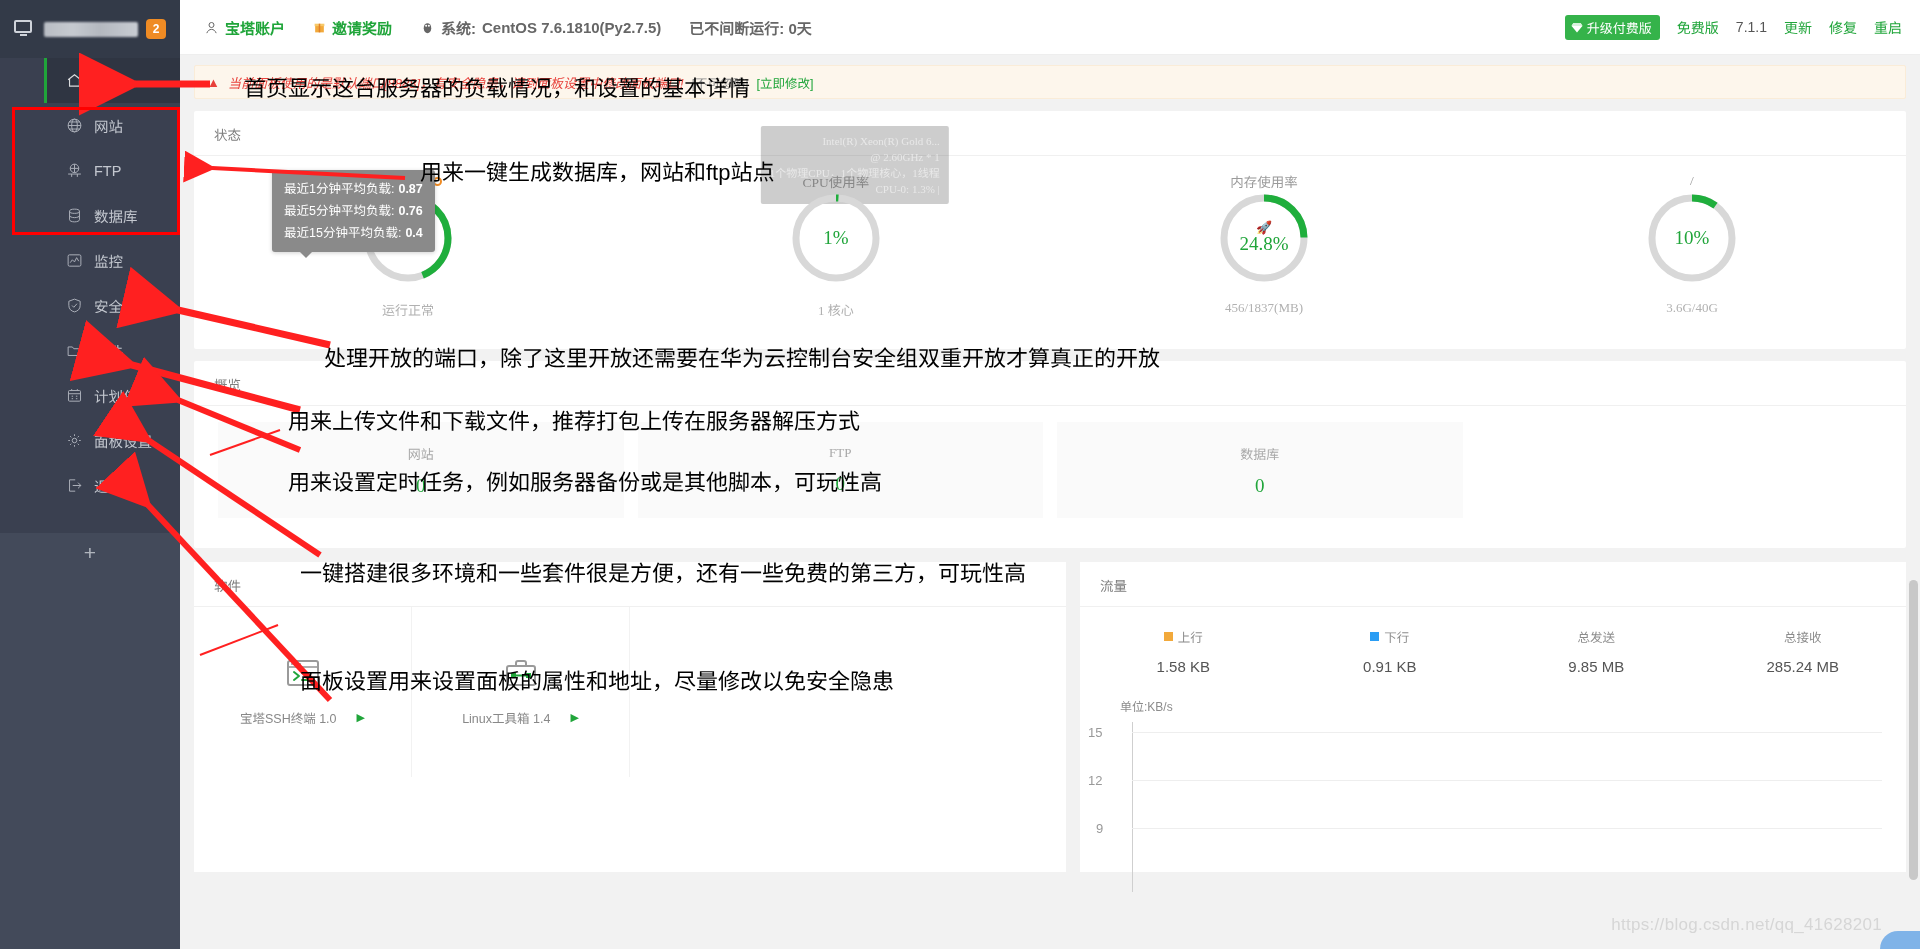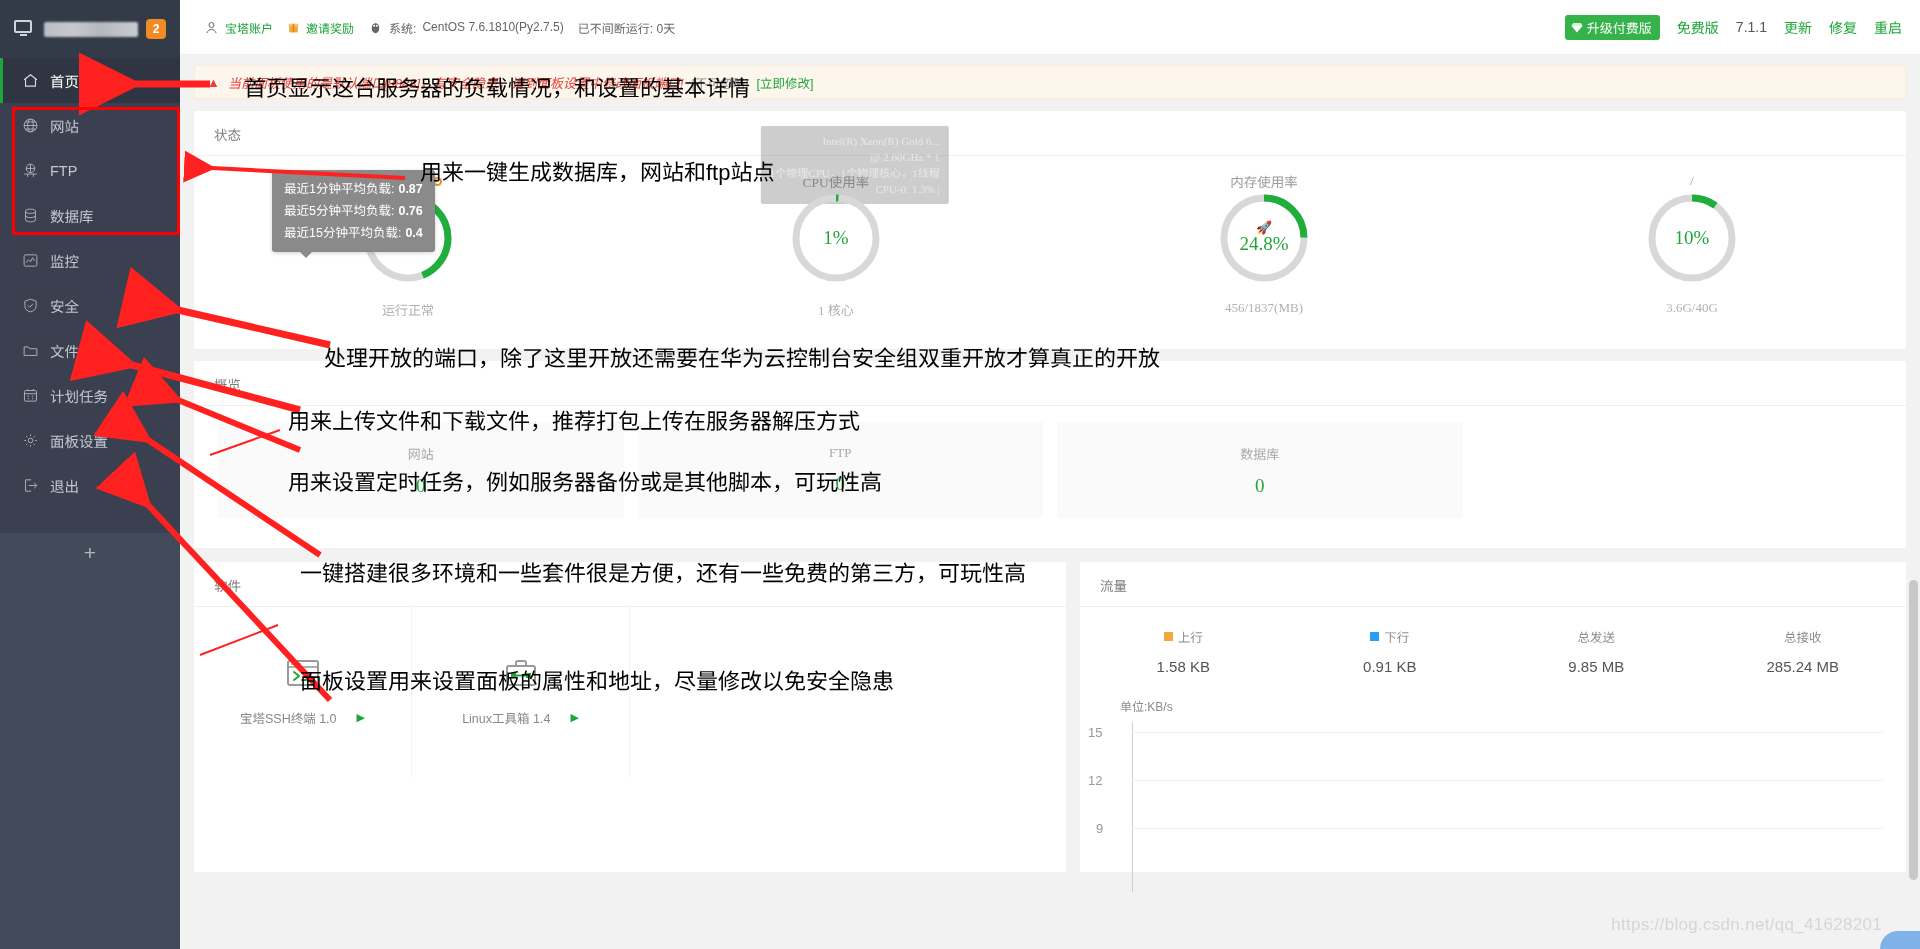--- a/index.html
+++ b/index.html
@@ -26,21 +26,21 @@
   .sb-name {
     flex: 1 1 auto; height: 15px; border-radius: 2px;
     background: linear-gradient(90deg,#b9bdc4 0%,#c6cad0 30%,#b4b8bf 60%,#c9cdd3 100%);
     filter: blur(1.2px);
   }
   .sb-badge {
     width: 20px; height: 20px; border-radius: 4px; background: #ef8b24;
     color: #fff; font-size: 12px; font-weight: bold;
     display: flex; align-items: center; justify-content: center; flex: 0 0 20px;
   }
-  .sb-menu { padding-top: 0; }
+  .sb-menu { padding-top: 0; padding-left: 44px; }
   .sb-item {
     height: 45px; display: flex; align-items: center; gap: 11px;
     padding-left: 22px; font-size: 14.5px; color: #c3c7cf; cursor: pointer;
     position: relative;
   }
   .sb-item.active { background: #2f3542; color: #fff; }
   .sb-item.active::before {
     content: ""; position: absolute; left: 0; top: 0; bottom: 0; width: 3px; background: #20a53a;
   }
   .sb-ico { width: 17px; height: 17px; flex: 0 0 17px; display: block; opacity: .82; }
@@ -51,21 +51,21 @@
   .sb-rest { background: #434a5a; position:absolute; left:0; right:0; bottom:0; top:533px; }
   .sb-plus-wrap { position: absolute; left: 0; right: 0; top: 533px; }
 
   
   .main { flex: 1 1 auto; height: 949px; background: #f2f2f2; position: relative; overflow: hidden; }
 
   .topbar {
     height: 55px; background: #fff; display: flex; align-items: center;
     padding: 0 18px 0 24px; gap: 0; border-bottom: 1px solid #eee;
   }
-  .tb-left { display: flex; align-items: center; gap: 14px; font-size: 12px; color: #555; }
+  .tb-left { display: flex; align-items: center; gap: 28px; font-size: 15px; color: #555; font-weight: bold; }
   .tb-grp { display: flex; align-items: center; gap: 6px; }
   .tb-link { color: #20a53a; cursor: pointer; }
   .tb-gray { color: #666; }
   .tb-spacer { flex: 1 1 auto; }
   .tb-right { display: flex; align-items: center; gap: 17px; font-size: 14px; }
   .upgrade {
     background: #35b34a; color: #fff; font-size: 13px; border-radius: 3px;
     padding: 3px 8px 3px 5px; display: flex; align-items: center; gap: 3px; cursor: pointer;
   }
   .ver-free { color: #20a53a; font-size: 14px; }

